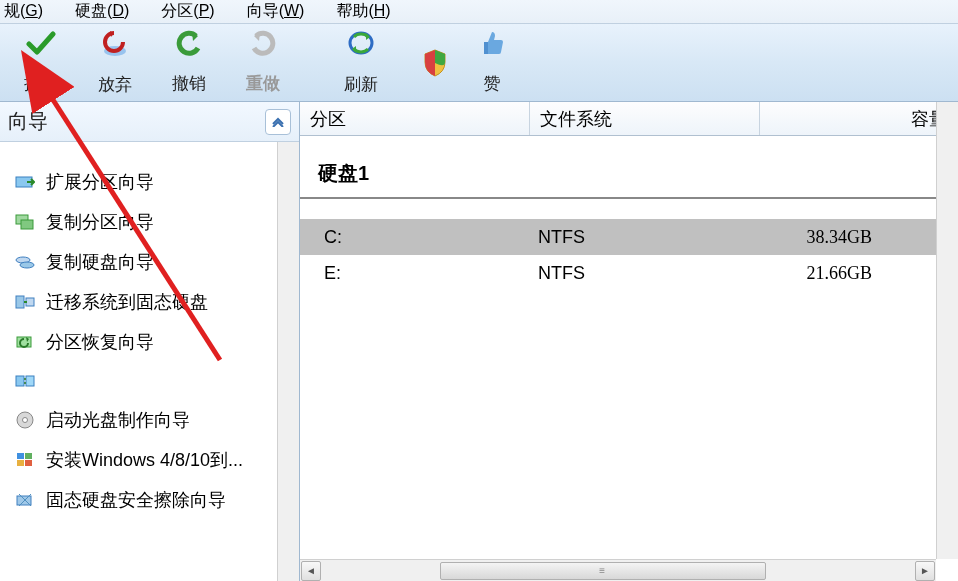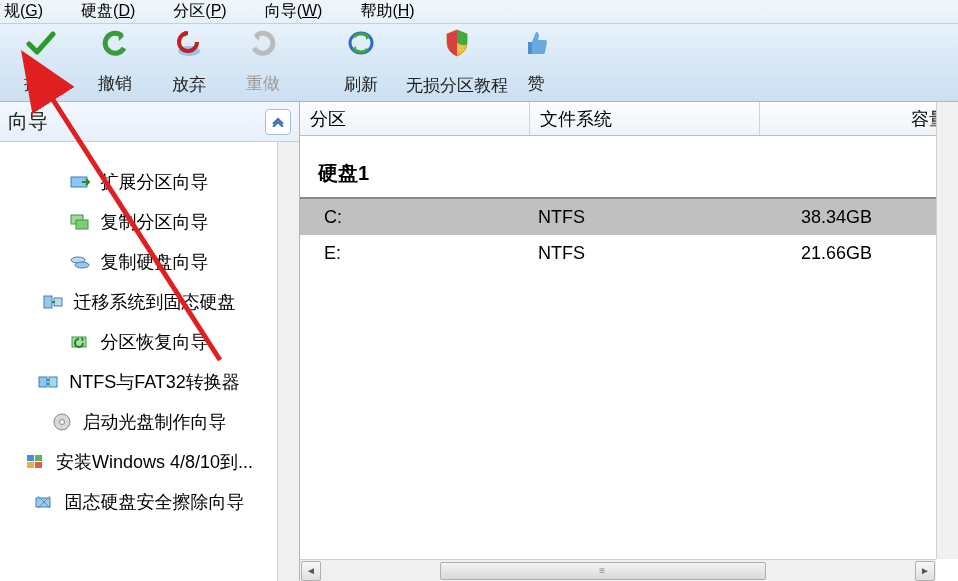--- a/index.html
+++ b/index.html
@@ -9,21 +9,21 @@
       background: #fff;
       width: 958px;
       height: 581px;
       overflow: hidden;
       position: relative;
     }
     
     
     .menu-bar {
       display: flex;
-      gap: 30px;
+      gap: 24px;
       padding: 2px 0 2px 0;
       background: linear-gradient(#f0f6fc, #e8f0f8);
       border-bottom: 1px solid #c0d0e0;
       font-size: 16px;
       height: 24px;
       align-items: center;
     }
     .menu-item {
       cursor: pointer;
       padding: 0 4px;
@@ -52,21 +52,21 @@
       height: 32px;
       display: flex;
       align-items: center;
       justify-content: center;
     }
     .tool-btn .tlabel {
       font-size: 17px;
       color: #222;
       white-space: nowrap;
     }
-    .tool-btn.disabled .tlabel { color: #999; }
+    .tool-btn.disabled .tlabel { color: #999; font-weight: bold; }
     .tool-sep { width: 24px; }
 
     
     .main {
       display: flex;
       height: calc(581px - 24px - 78px);
     }
     .left-pane {
       width: 300px;
       border-right: 1px solid #a0b8d0;
@@ -104,21 +104,20 @@
       overflow-y: auto;
       padding: 20px 10px 10px 10px;
     }
     .wizard-item {
       display: flex;
       align-items: center;
       gap: 10px;
       padding: 8px 4px;
       cursor: pointer;
       font-size: 18px;
-      justify-content: center;
     }
     .wizard-item .wicon {
       width: 22px;
       height: 22px;
       flex-shrink: 0;
       display: flex;
       align-items: center;
       justify-content: center;
     }
 
@@ -150,32 +149,32 @@
     .disk-content {
       flex: 1;
       overflow: auto;
       position: relative;
     }
     .disk-title {
       font-size: 20px;
       font-weight: bold;
       padding: 24px 0 10px 18px;
       border-bottom: 2px solid #888;
-      margin-bottom: 0;
+      margin-bottom: 20px;
     }
     .part-row {
       display: flex;
       height: 36px;
       align-items: center;
       font-size: 18px;
     }
     .part-row.selected { background: #c0c0c0; }
     .part-row .c1 { width: 230px; padding-left: 24px; }
     .part-row .c2 { width: 212px; padding-left: 8px; }
-    .part-row .c3 { width: 140px; text-align: right; padding-right: 10px; }
+    .part-row .c3 { width: 140px; text-align: right; padding-right: 10px; font-family: Liberation Serif, serif; }
 
     
     .v-scrollbar {
       position: absolute;
       right: 0;
       top: 0;
       width: 22px;
       bottom: 22px;
       background: #f0f0f0;
       border-left: 1px solid #d0d0d0;
@@ -254,36 +253,36 @@
   <div class="tool-btn">
     <span class="ticon">
       <svg width="30" height="26" viewBox="0 0 30 26">
           <path d="M3 14 L11 22 L27 4" stroke="#2a9b2a" stroke-width="5" fill="none" stroke-linecap="round" stroke-linejoin="round"></path>
         </svg>
     </span>
     <span class="tlabel">提交</span>
   </div>
   <div class="tool-btn">
     <span class="ticon">
-      <svg width="30" height="26" viewBox="0 0 30 26">
-          <path d="M22 6 A10 10 0 1 0 24 18" stroke="#3a9b3a" stroke-width="5" fill="none"></path>
-          <path d="M18 2 L24 6 L19 11 Z" fill="#3a9b3a"></path>
-        </svg>
-    </span>
-    <span class="tlabel">撤销</span>
-  </div>
-  <div class="tool-btn">
-    <span class="ticon">
       <svg width="30" height="28" viewBox="0 0 30 28">
           <ellipse cx="15" cy="22" rx="11" ry="5" fill="#6aa8e8" opacity="0.6"></ellipse>
           <path d="M14 4 A9 9 0 1 0 23 13" stroke="#c02020" stroke-width="4" fill="none"></path>
           <path d="M10 2 L14 4 L11 8 Z" fill="#c02020"></path>
         </svg>
     </span>
     <span class="tlabel">放弃</span>
+  </div>
+  <div class="tool-btn">
+    <span class="ticon">
+      <svg width="30" height="26" viewBox="0 0 30 26">
+          <path d="M22 6 A10 10 0 1 0 24 18" stroke="#3a9b3a" stroke-width="5" fill="none"></path>
+          <path d="M18 2 L24 6 L19 11 Z" fill="#3a9b3a"></path>
+        </svg>
+    </span>
+    <span class="tlabel">撤销</span>
   </div>
   <div class="tool-btn disabled">
     <span class="ticon">
       <svg width="30" height="26" viewBox="0 0 30 26">
           <path d="M8 6 A10 10 0 1 1 6 18" stroke="#bbb" stroke-width="5" fill="none"></path>
           <path d="M12 2 L6 6 L11 11 Z" fill="#bbb"></path>
         </svg>
     </span>
     <span class="tlabel">重做</span>
   </div>
@@ -301,21 +300,20 @@
     <span class="tlabel">刷新</span>
   </div>
   <div class="tool-btn">
     <span class="ticon">
       <svg width="28" height="30" viewBox="0 0 28 30">
           <path d="M14 2 L24 6 L24 14 Q24 24 14 28 Q4 24 4 14 L4 6 Z" fill="#f0c040" stroke="#c09020" stroke-width="1"></path>
           <path d="M14 2 L14 28 Q4 24 4 14 L4 6 Z" fill="#d84040"></path>
           <path d="M14 2 L24 6 L24 14 Q24 20 14 15 Z" fill="#40a840"></path>
         </svg>
     </span>
-    <span class="tlabel">无损分区教程</span>
   </div>
   <div class="tool-btn" style="min-width:40px;">
     <span class="ticon">
       <svg width="24" height="26" viewBox="0 0 24 26">
           <path d="M4 12 h4 v12 h-4 z" fill="#5090d0"></path>
           <path d="M8 12 L12 2 Q15 2 15 6 L14 10 h7 q2 0 2 2 l-2 10 q0 2-2 2 h-11 z" fill="#6aa8e0"></path>
         </svg>
     </span>
     <span class="tlabel">赞</span>
   </div>
@@ -383,21 +381,20 @@
           <span>分区恢复向导</span>
         </div>
         <div class="wizard-item">
           <span class="wicon">
               <svg width="20" height="18">
                 <rect x="1" y="4" width="8" height="10" fill="#8ac8f0" stroke="#3a80c0"></rect>
                 <rect x="11" y="4" width="8" height="10" fill="#a0d8f8" stroke="#3a80c0"></rect>
                 <path d="M9 7 h2 M11 11 h-2" stroke="#2a7a2a" stroke-width="1.5"></path>
               </svg>
             </span>
-          <span>NTFS与FAT32转换器</span>
         </div>
         <div class="wizard-item">
           <span class="wicon">
               <svg width="20" height="18">
                 <circle cx="10" cy="9" r="8" fill="#d8d8d8" stroke="#888"></circle>
                 <circle cx="10" cy="9" r="2.5" fill="#fff" stroke="#888"></circle>
               </svg>
             </span>
           <span>启动光盘制作向导</span>
         </div>

